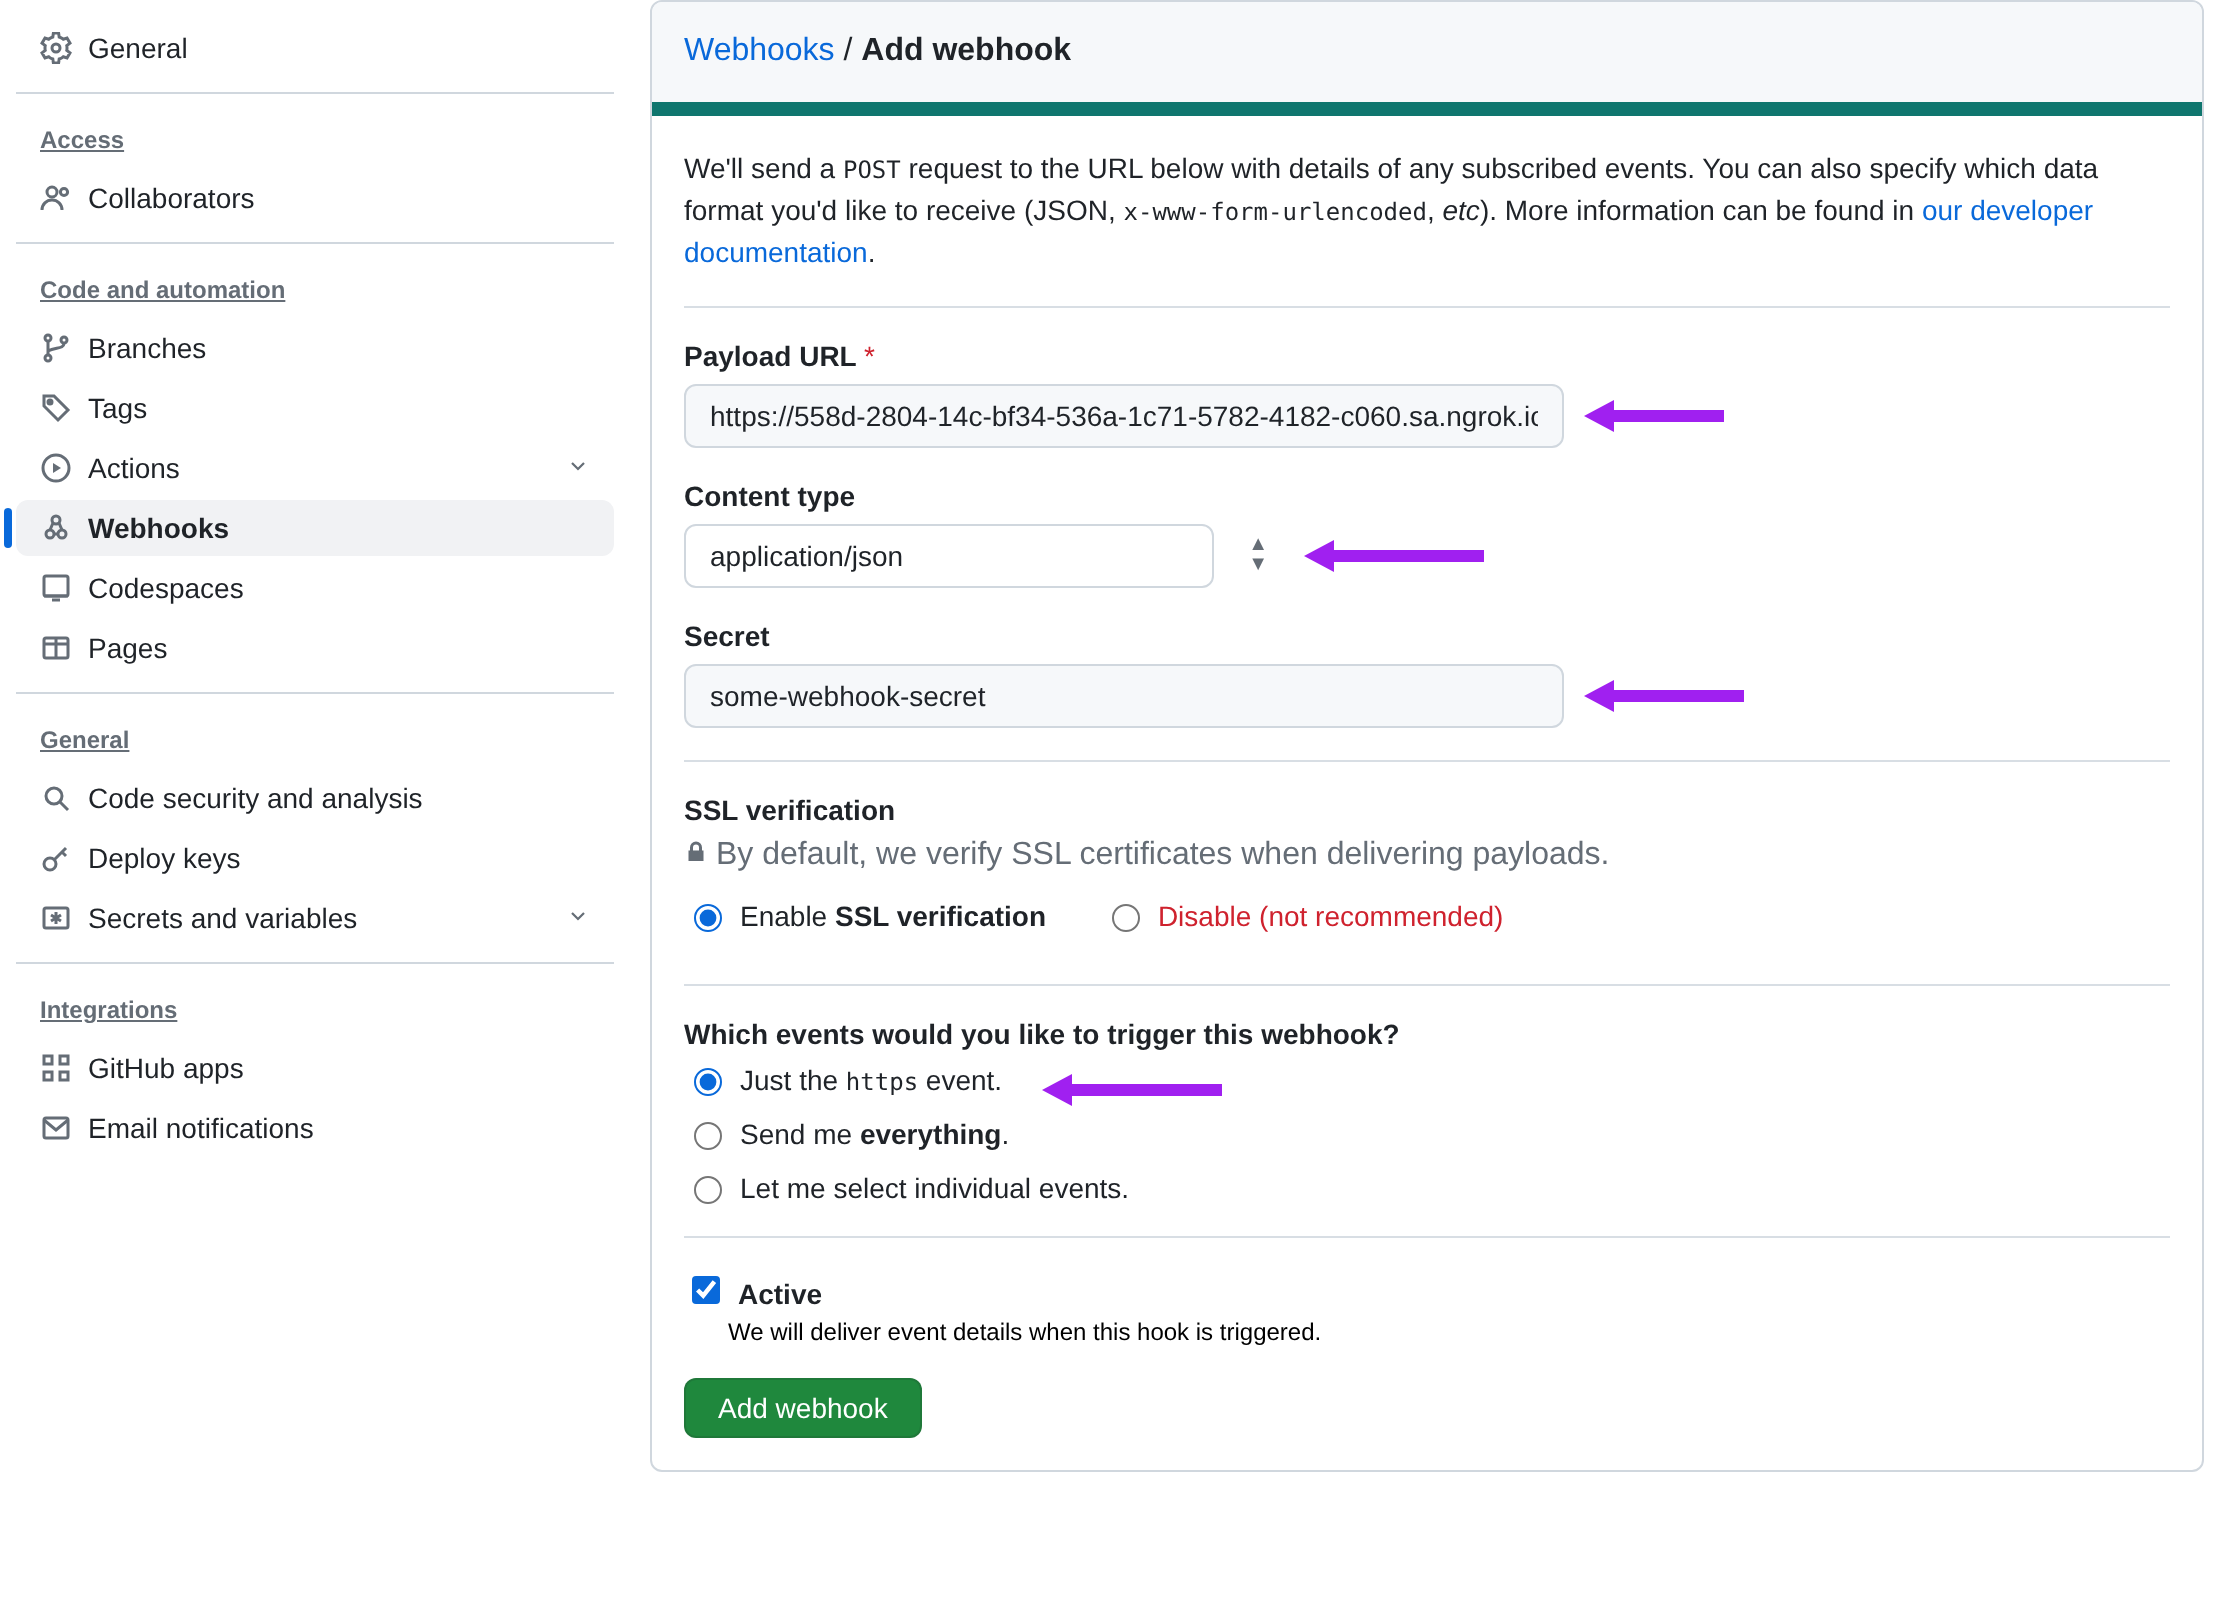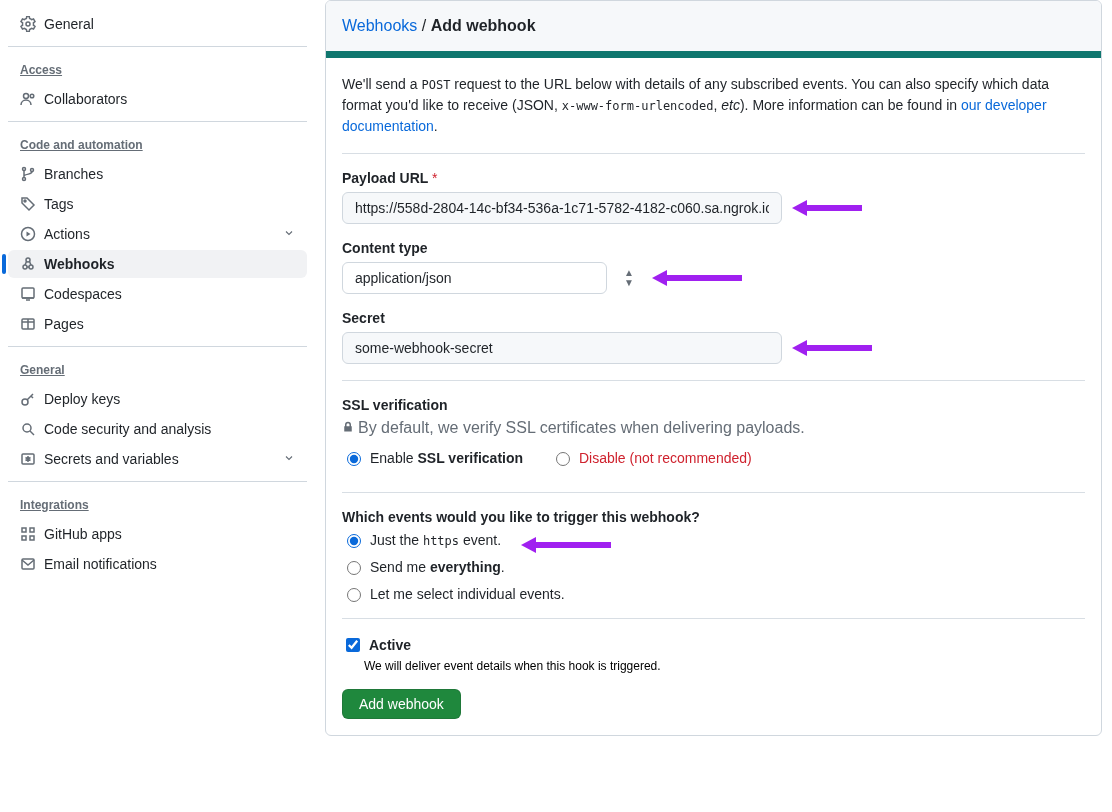--- a/index.html
+++ b/index.html
@@ -167,21 +167,21 @@
     font-size: 16px;
     color: #656d76;
     display: flex;
     align-items: center;
     gap: 4px;
     margin-bottom: 12px;
   }
   .ssl-note .lock-icon svg { width: 12px; height: 12px; fill: #656d76; }
   .radio-line {
     display: flex;
-    align-items: center;
+    align-items: flex-end;
     gap: 6px;
     font-size: 14px;
     margin-bottom: 10px;
   }
   .radio-line input[type=radio], .radio-line input[type=checkbox] {
     width: 14px;
     height: 14px;
     accent-color: #0969da;
   }
   .radio-line.inline { display: inline-flex; margin-right: 24px; }
@@ -300,34 +300,34 @@
       </span>
       <span>Pages</span>
     </div>
 
     <hr>
 
     <div class="sidebar-section-title">General</div>
     <div class="sidebar-item">
       <span class="icon">
         <svg viewBox="0 0 16 16">
+            <circle cx="7" cy="7" r="4"></circle>
+            <path d="M10 10l4 4"></path>
+          </svg>
+      </span>
+      <span>Code security and analysis</span>
+    </div>
+    <div class="sidebar-item">
+      <span class="icon">
+        <svg viewBox="0 0 16 16">
             <circle cx="5" cy="11" r="3"></circle>
             <path d="M7 9l6-6M11 5l2 2"></path>
           </svg>
       </span>
       <span>Deploy keys</span>
-    </div>
-    <div class="sidebar-item">
-      <span class="icon">
-        <svg viewBox="0 0 16 16">
-            <circle cx="7" cy="7" r="4"></circle>
-            <path d="M10 10l4 4"></path>
-          </svg>
-      </span>
-      <span>Code security and analysis</span>
     </div>
     <div class="sidebar-item">
       <span class="icon">
         <svg viewBox="0 0 16 16">
             <rect x="2" y="3" width="12" height="10" rx="1"></rect>
             <path d="M8 5v6M5.5 6.5l5 3M10.5 6.5l-5 3"></path>
           </svg>
       </span>
       <span>Secrets and variables</span>
       <span class="chevron">

